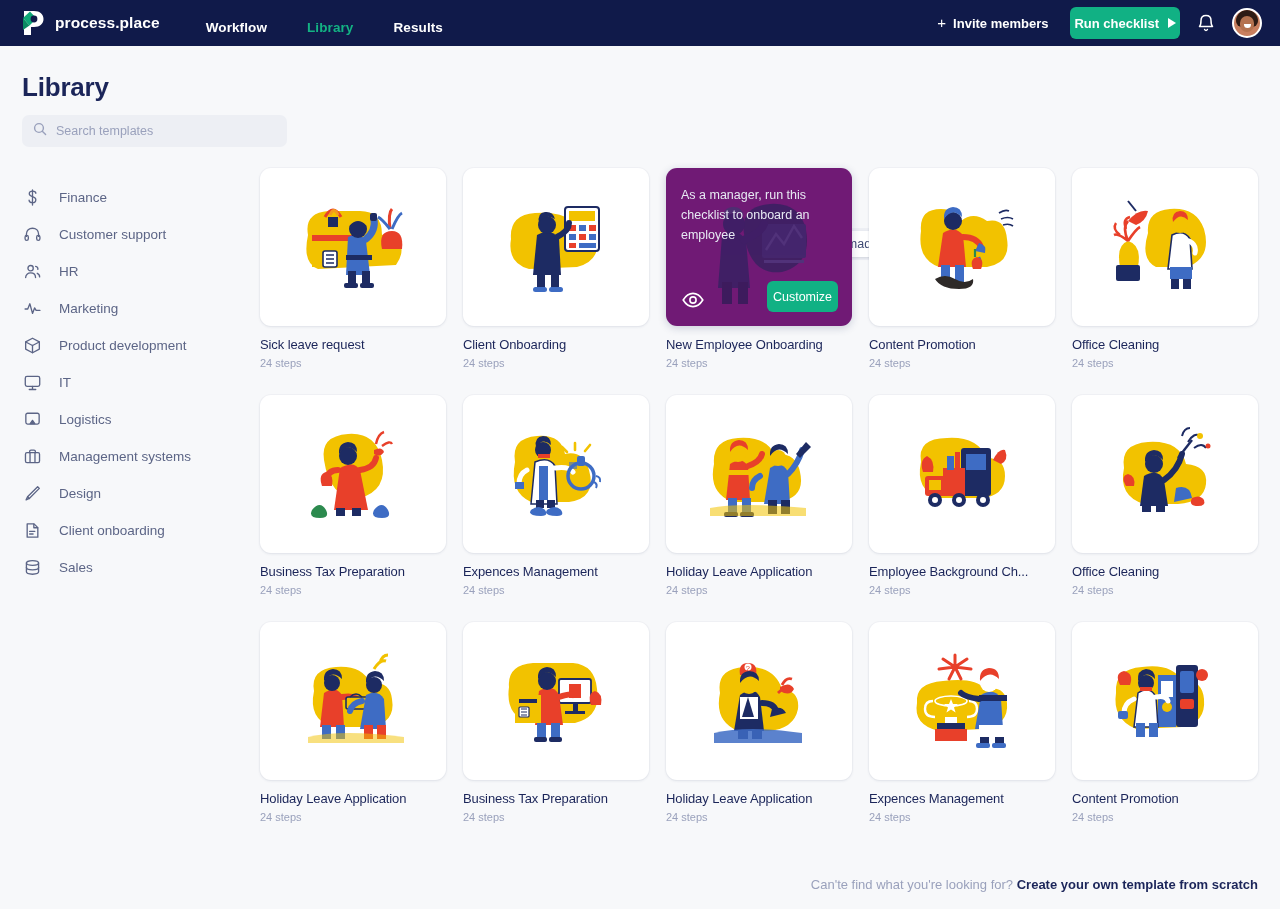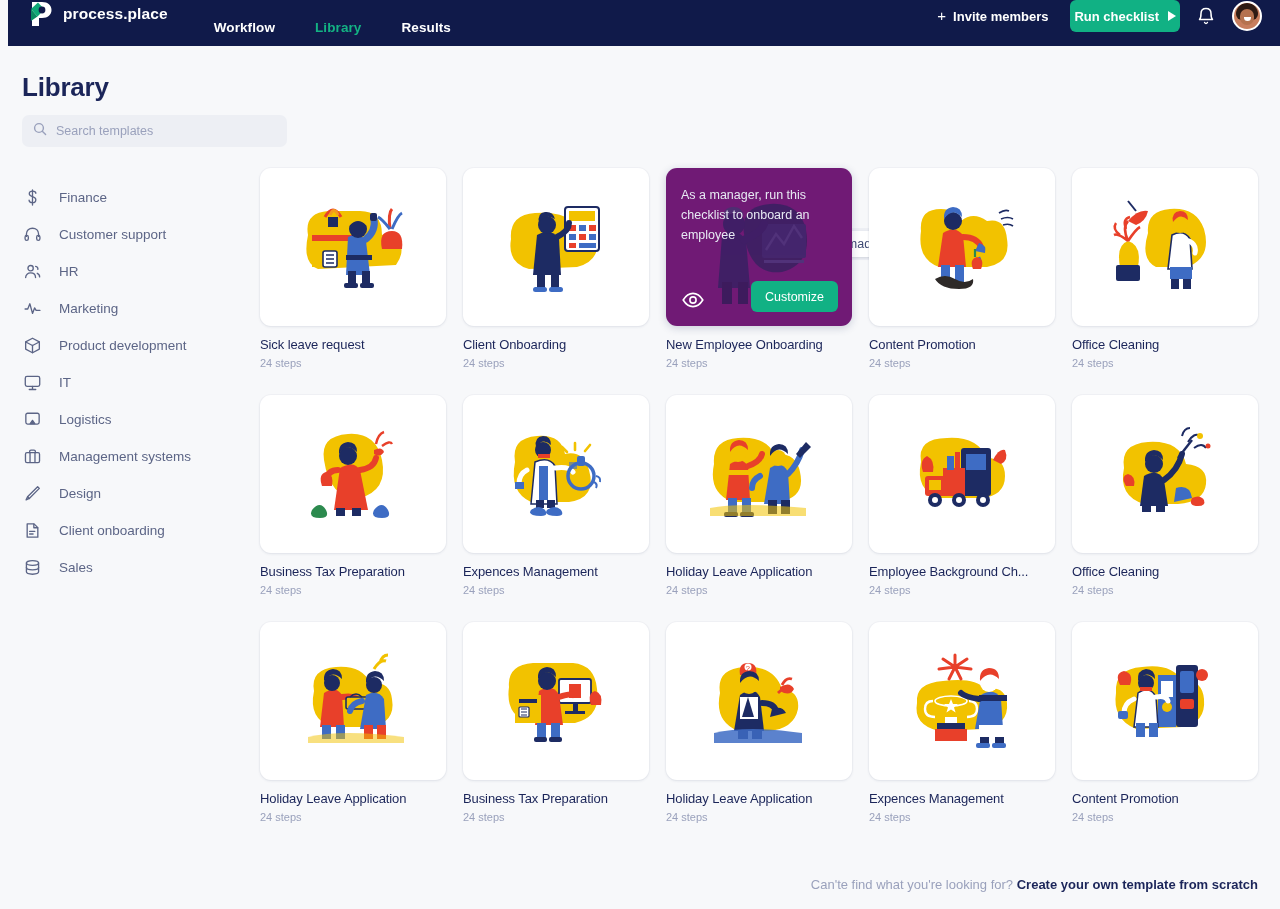--- a/index.html
+++ b/index.html
@@ -15,24 +15,23 @@
     background: #F7F8FA;
     color: #2A3356;
     -webkit-font-smoothing: antialiased;
   }
 
   
   .topnav {
     height: 46px;
     background: #101A4A;
     display: flex;
-    align-items: flex-start;
+    align-items: center;
     padding: 0 18px 0 20px;
     position: relative;
-    margin-left: 8px;
   }
   .brand {
     display: flex;
     align-items: center;
     gap: 9px;
     margin-right: 46px;
   }
   .logo-mark {
     width: 26px;
     height: 28px;
@@ -326,21 +325,21 @@
   }
   .customize-btn {
     position: absolute;
     right: 14px; bottom: 14px;
     z-index: 4;
     background: #11B184;
     color: #fff;
     border: none;
     border-radius: 6px;
     height: 31px;
-    padding: 0 14px;
+    padding: 0 6px;
     font-family: inherit;
     font-size: 12.5px;
     cursor: pointer;
   }
 
   
   .footer {
     position: absolute;
     right: 22px;
     bottom: 17px;

